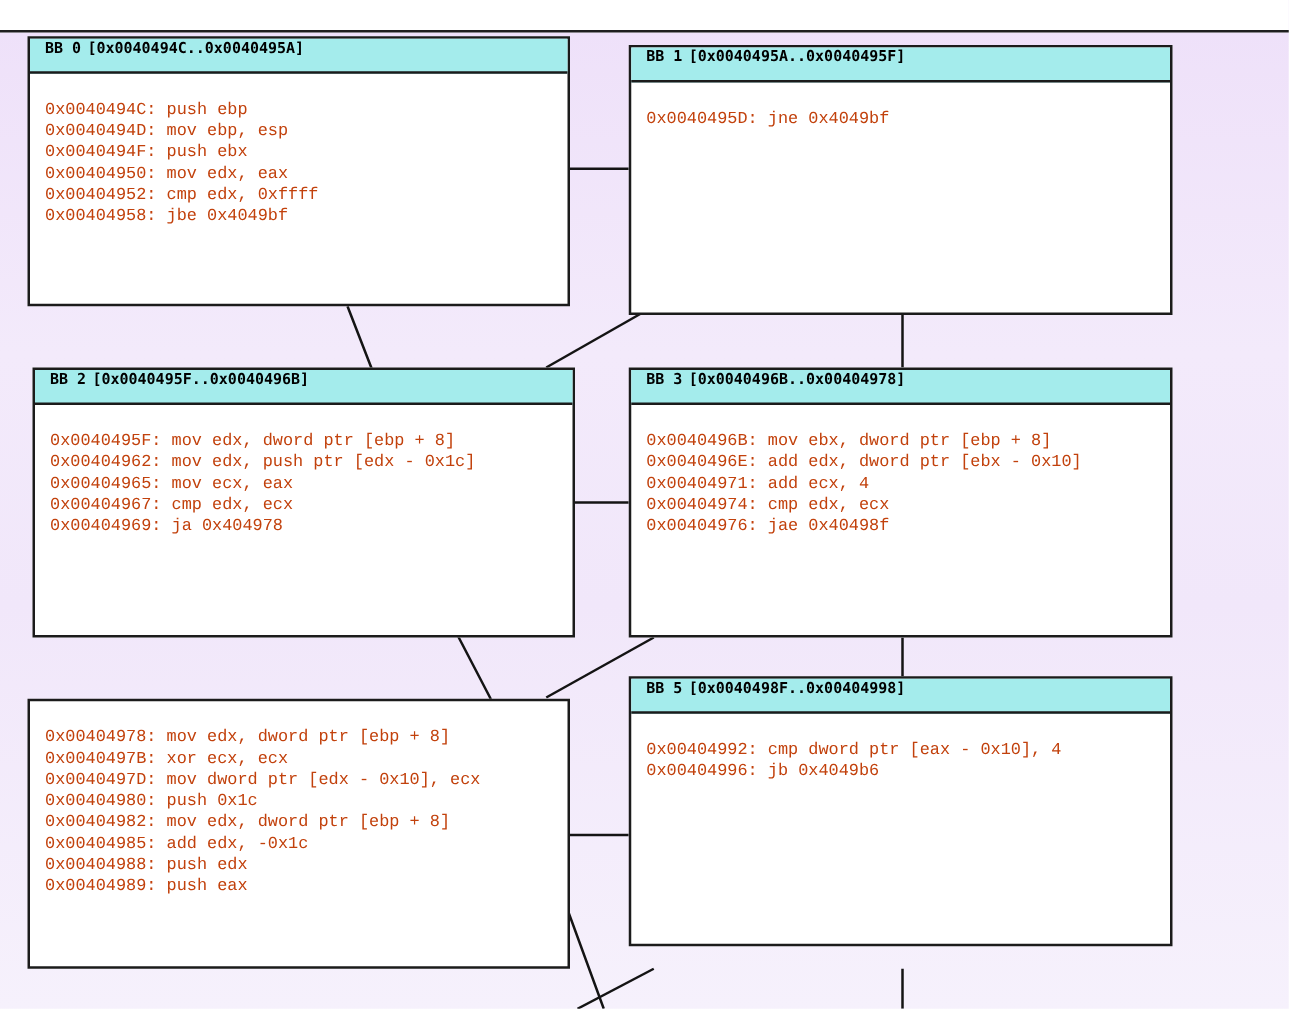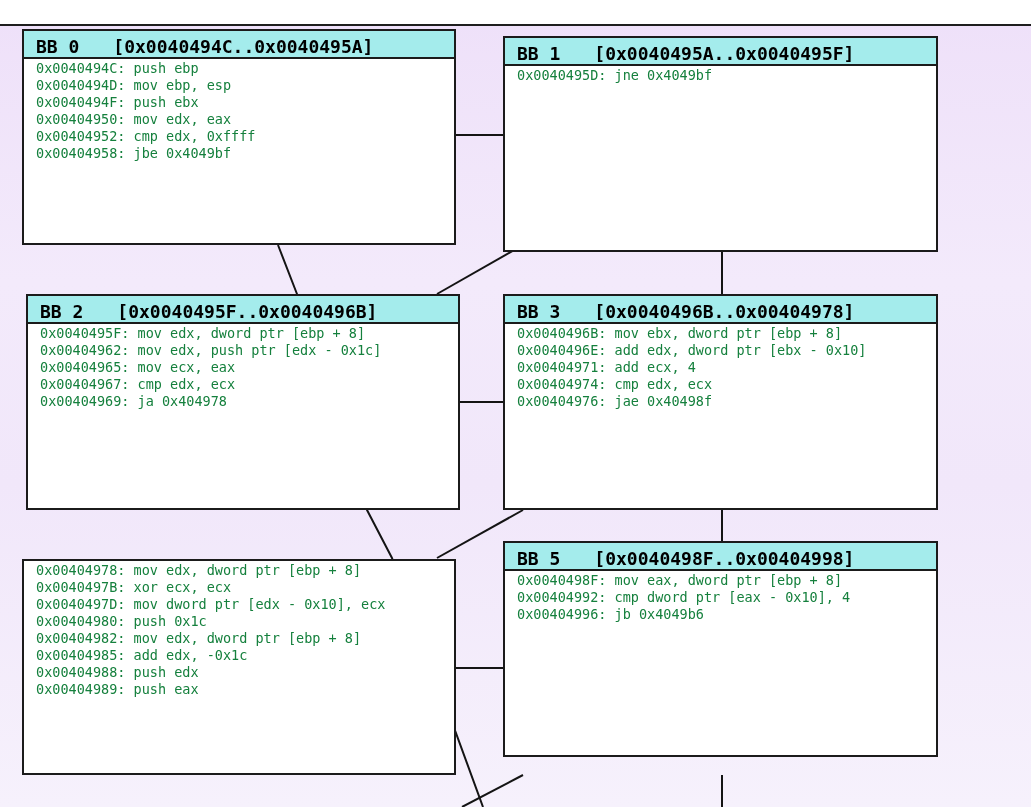--- a/index.html
+++ b/index.html
@@ -14,27 +14,27 @@
   }
   #edges-layer{
     position:absolute;left:0;top:0;width:1031px;height:807px;z-index:1;
   }
   .bb{
     position:absolute;width:434px;height:216px;box-sizing:border-box;
     background:#ffffff;border:2px solid #1b1b1b;z-index:2;
   }
   .bb-header{
     height:26px;box-sizing:content-box;border-bottom:2px solid #1b1b1b;
-    background:#a4ecec;display:flex;align-items:flex-end;
-    padding:0 12px;font-weight:bold;font-size:18px;color:#000;
+    background:#a4ecec;display:flex;align-items:flex-start;
+    padding:0 12px;font-weight:bold;font-size:12px;color:#000;
     white-space:pre;
   }
-  .bb-range{margin-left:34px;}
+  .bb-range{margin-left:5px;}
   .bb-body{
-    padding:1px 12px;font-size:13.5px;color:#15803d;
+    padding:21px 12px;font-size:13.5px;color:#c2410c;font-family:Liberation Mono, monospace;
   }
   .asm-line{
     white-space:pre;line-height:17px;height:17px;
   }
 </style>
 </head>
 <body>
 
 <svg id="edges-layer" viewBox="0 0 1031 807" xmlns="http://www.w3.org/2000/svg">
     <polyline points="456,135 503,135" fill="none" stroke="#141414" stroke-width="2" stroke-linejoin="round"></polyline>
@@ -116,17 +116,16 @@
       <div class="asm-line">0x00404989: push eax</div>
     </div>
 </div>
 
 <div class="bb" style="left:503px;top:541px;width:435px;">
   <div class="bb-header">
     <span>BB 5</span>
     <span class="bb-range">[0x0040498F..0x00404998]</span>
   </div>
   <div class="bb-body">
-      <div class="asm-line">0x0040498F: mov eax, dword ptr [ebp + 8]</div>
       <div class="asm-line">0x00404992: cmp dword ptr [eax - 0x10], 4</div>
       <div class="asm-line">0x00404996: jb 0x4049b6</div>
     </div>
 </div>
 
 </body></html>

